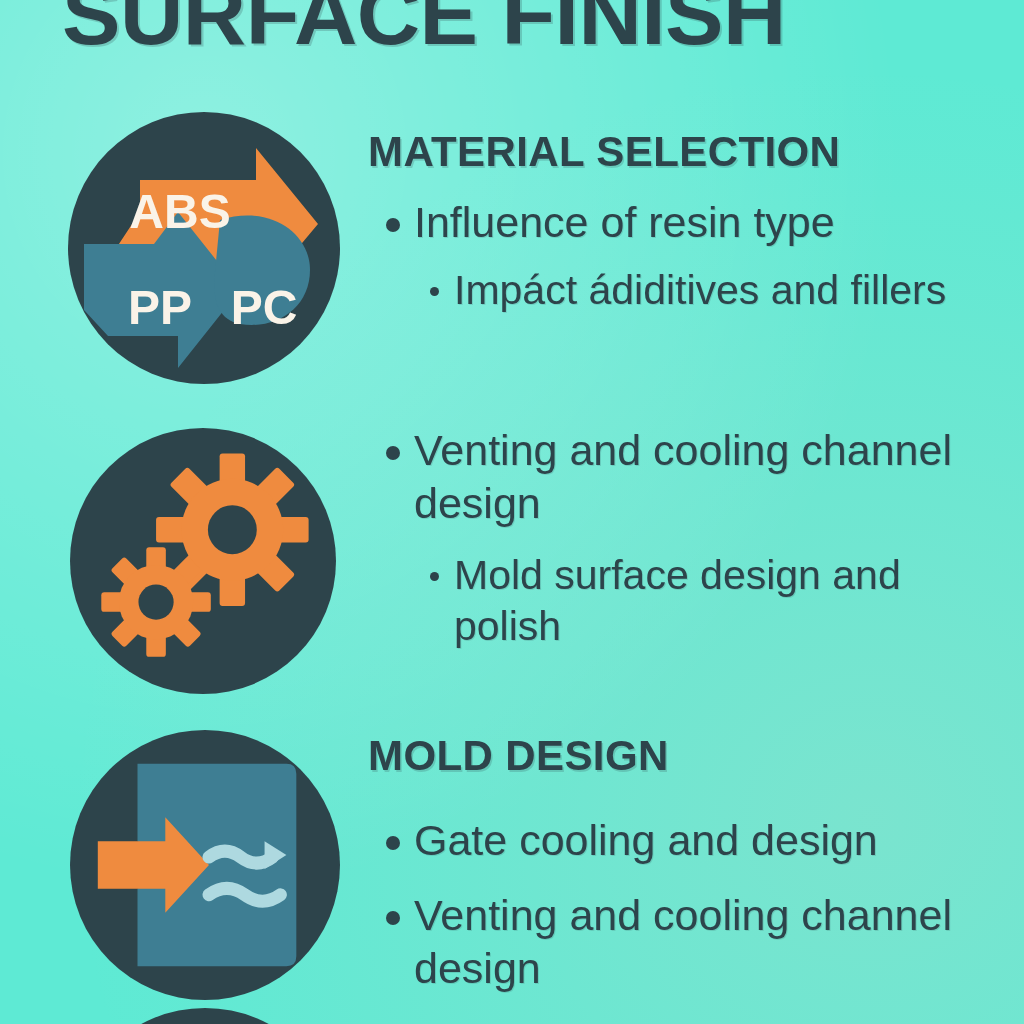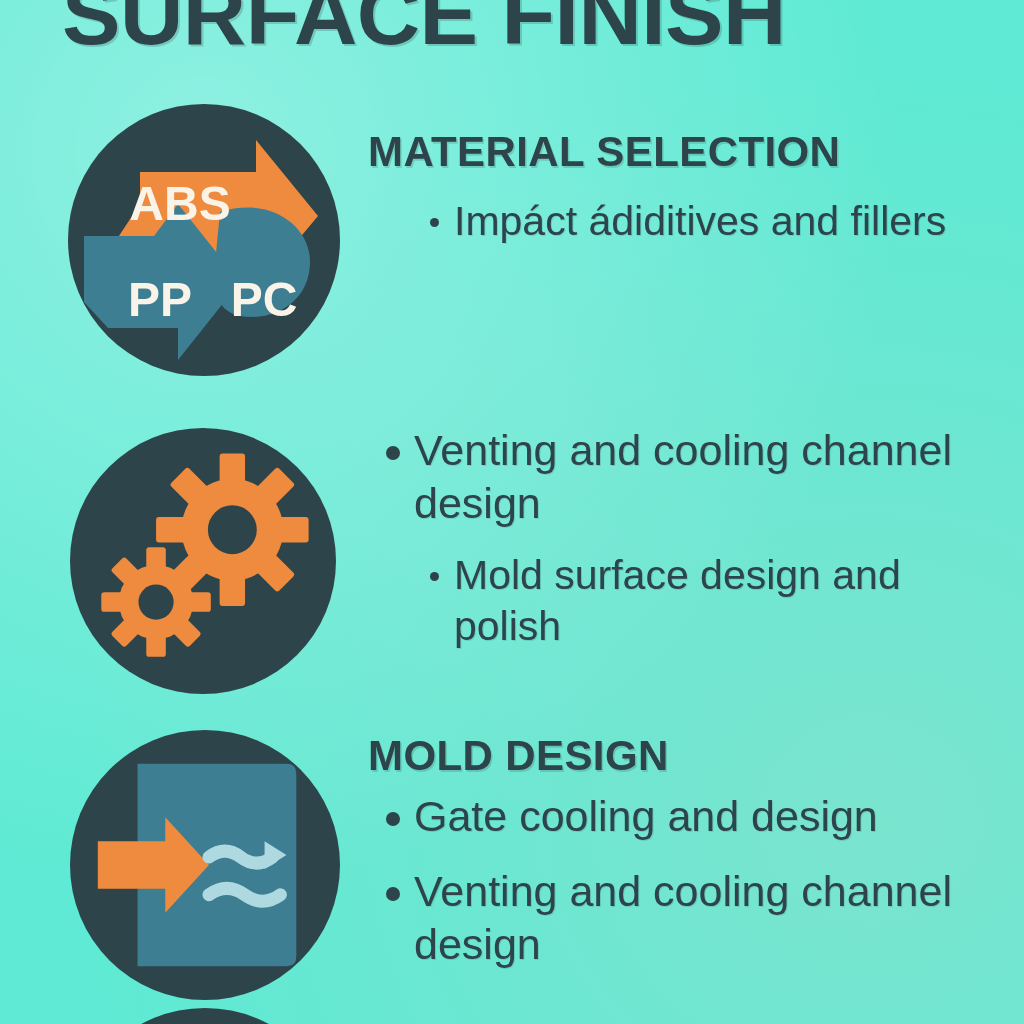--- a/index.html
+++ b/index.html
@@ -50,21 +50,21 @@
   }
   .row-1 { top: 104px; height: 300px; }
   .row-2 { top: 424px; height: 290px; }
   .row-3 { top: 726px; height: 290px; }
   .row-4 { top: 1008px; height: 80px; }
 
   
   .icon-badge {
     position: absolute;
     left: 68px;
-    top: 0;
+    top: 8px;
     width: 272px;
     height: 272px;
     border-radius: 50%;
     background: #2d444b;
     overflow: hidden;
   }
   .row-2 .icon-badge { left: 70px; top: 4px; width: 266px; height: 266px; }
   .row-3 .icon-badge { left: 70px; top: 4px; width: 270px; height: 270px; }
   .row-4 .icon-badge { left: 70px; top: 0; width: 270px; height: 270px; }
 
@@ -81,21 +81,21 @@
   .section-heading {
     font-size: 42px;
     line-height: 48px;
     font-weight: 700;
     color: #2d444b;
     letter-spacing: 0.4px;
     margin: 0 0 20px 0;
     text-shadow: 1.5px 1.5px 0 rgba(45,68,75,0.2);
   }
   .row-1 .section-heading { margin-top: 24px; }
-  .row-3 .section-heading { margin-top: 6px; margin-bottom: 10px; }
+  .row-3 .section-heading { margin-top: 6px; margin-bottom: 34px; }
 
   ul.bullets {
     list-style: none;
     margin: 0;
     padding: 0;
   }
 
   li.bullet {
     position: relative;
     padding-left: 46px;
@@ -166,20 +166,21 @@
         <path d="M152 108 C200 92 242 120 242 158 C242 196 208 218 172 212 C152 208 146 192 146 170 Z" fill="#3e7e93"></path>
         <text x="112" y="116" text-anchor="middle" font-family="Liberation Sans, sans-serif" font-size="48" font-weight="700" fill="#faf3e8">ABS</text>
         <text x="92" y="212" text-anchor="middle" font-family="Liberation Sans, sans-serif" font-size="48" font-weight="700" fill="#faf3e8">PP</text>
         <text x="196" y="212" text-anchor="middle" font-family="Liberation Sans, sans-serif" font-size="48" font-weight="700" fill="#faf3e8">PC</text>
       </svg>
     </div>
 
     <div class="text-col">
       <div class="section-heading">MATERIAL SELECTION</div>
       <ul class="bullets">
+        <li class="bullet">Influence of resin type</li>
         <li class="bullet sub">Impáct ádiditives and fillers</li>
       </ul>
     </div>
   </div>
 
   <div class="row row-2">
 
     <div class="icon-badge">
       <svg class="icon-svg" viewBox="0 0 272 272">
 

